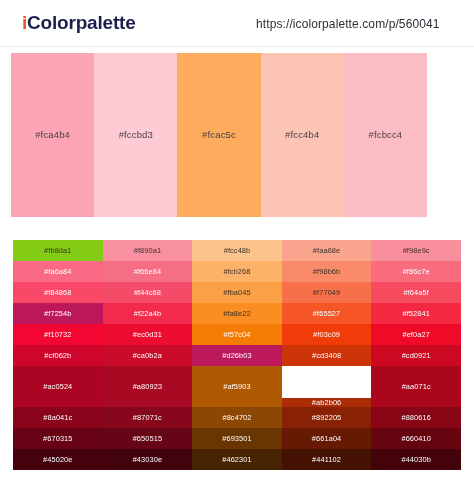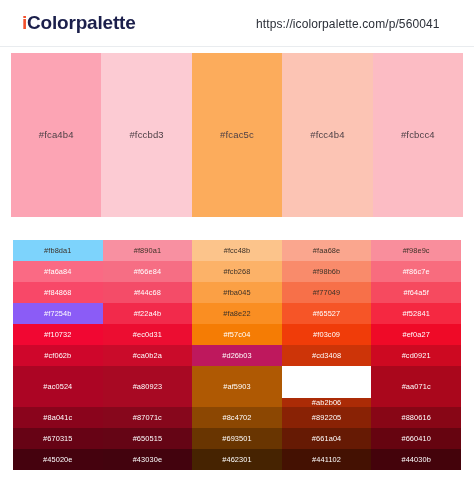--- a/index.html
+++ b/index.html
@@ -55,21 +55,21 @@
     letter-spacing: 0.1px;
     white-space: nowrap;
     line-height: 11px;
   }
 
   
   .main-swatches {
     position: absolute;
     left: 11px;
     top: 53px;
-    width: 452px;
+    width: 416px;
     height: 164px;
     display: flex;
     overflow: hidden;
   }
   .main-swatch {
     flex: 1 1 0;
     position: relative;
     display: flex;
     align-items: center;
     justify-content: center;
@@ -138,21 +138,21 @@
       <div class="main-swatch" style="background: rgb(252, 196, 180);">
         <span class="sw-label">#fcc4b4</span>
       </div>
       <div class="main-swatch" style="background: rgb(252, 188, 196);">
         <span class="sw-label">#fcbcc4</span>
       </div>
     </div>
 
   <div class="shade-grid">
       <div class="shade-row">
-        <div class="shade-cell" style="background: #7dd3fc;">
+        <div class="shade-cell" style="background: #84cc16;">
           <span class="sh-label dark-text">#fb8da1</span>
         </div>
         <div class="shade-cell" style="background: rgb(248, 144, 161);">
           <span class="sh-label dark-text">#f890a1</span>
         </div>
         <div class="shade-cell" style="background: rgb(252, 196, 139);">
           <span class="sh-label dark-text">#fcc48b</span>
         </div>
         <div class="shade-cell" style="background: rgb(250, 166, 142);">
           <span class="sh-label dark-text">#faa68e</span>
@@ -189,21 +189,21 @@
           <span class="sh-label dark-text">#fba045</span>
         </div>
         <div class="shade-cell" style="background: rgb(247, 112, 73);">
           <span class="sh-label dark-text">#f77049</span>
         </div>
         <div class="shade-cell" style="background: rgb(246, 74, 95);">
           <span class="sh-label light-text">#f64a5f</span>
         </div>
       </div>
       <div class="shade-row">
-        <div class="shade-cell" style="background: #8b5cf6;">
+        <div class="shade-cell" style="background: #be185d;">
           <span class="sh-label light-text">#f7254b</span>
         </div>
         <div class="shade-cell" style="background: rgb(242, 42, 75);">
           <span class="sh-label light-text">#f22a4b</span>
         </div>
         <div class="shade-cell" style="background: rgb(250, 142, 34);">
           <span class="sh-label dark-text">#fa8e22</span>
         </div>
         <div class="shade-cell" style="background: rgb(246, 85, 39); text-align: center;">
           <span class="sh-label light-text">#f65527</span>

